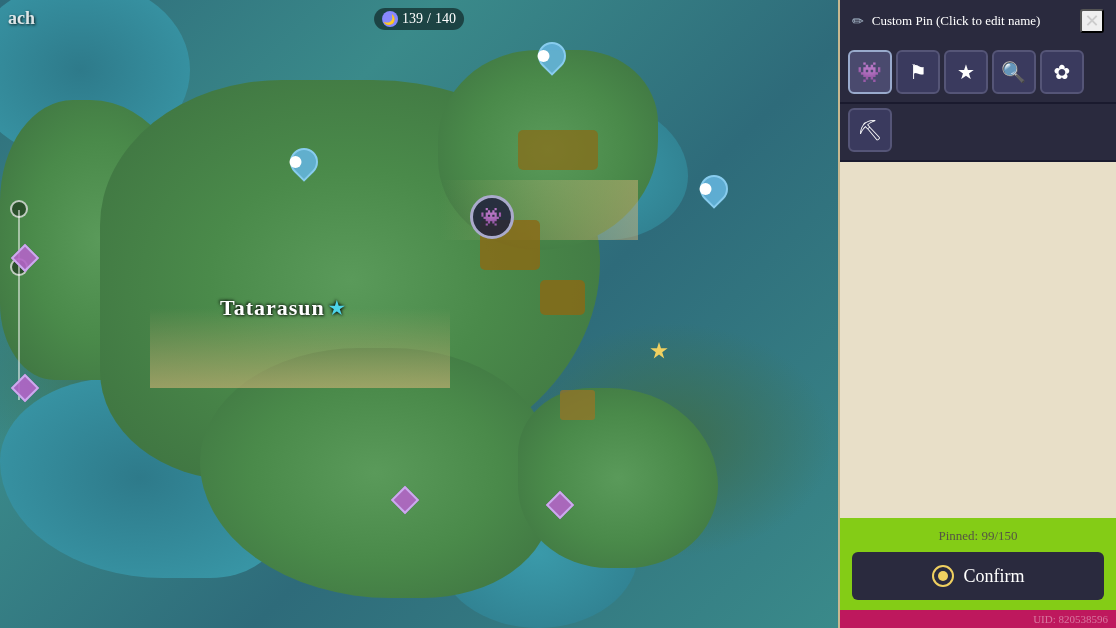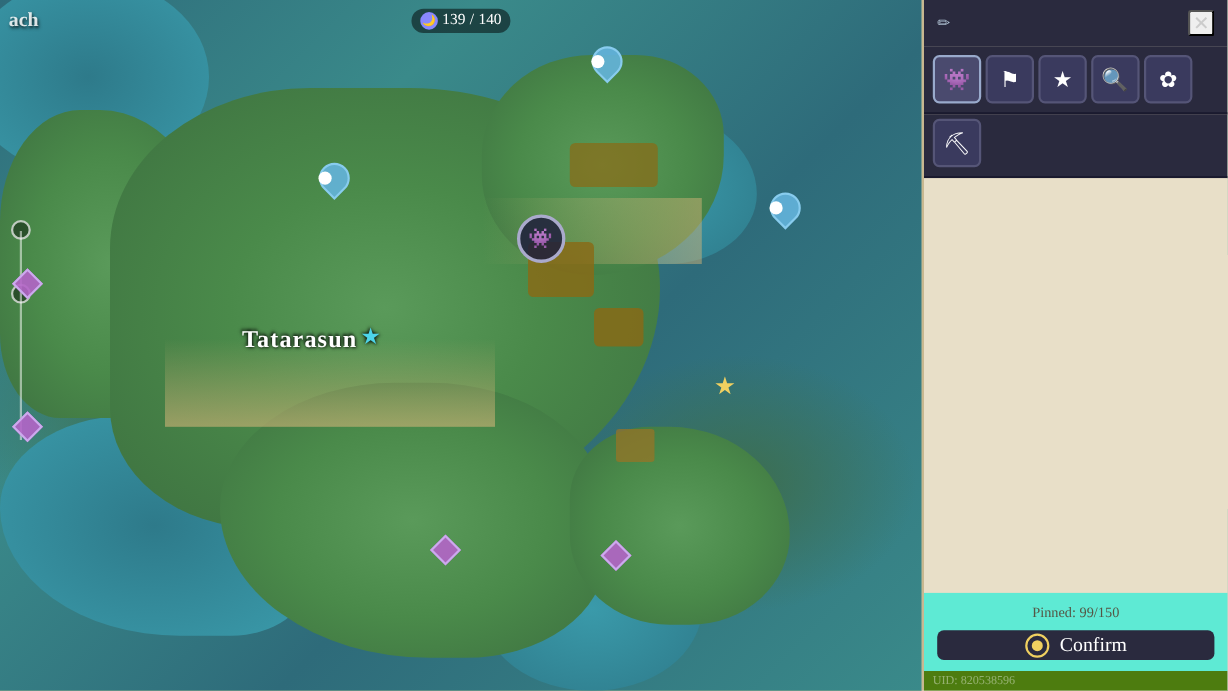--- a/index.html
+++ b/index.html
@@ -150,20 +150,21 @@
 
     
     .location-name {
       position: absolute;
       top: 295px; left: 220px;
       color: #ffffff;
       font-size: 22px;
       font-weight: bold;
       text-shadow: 1px 1px 3px rgba(0,0,0,0.8), -1px -1px 3px rgba(0,0,0,0.8);
       display: flex;
+      align-items: center;
       gap: 4px;
       letter-spacing: 1px;
     }
     .location-star {
       color: #4dd4e8;
       font-size: 18px;
     }
 
     
     .pin {
@@ -352,31 +353,31 @@
     
     .panel-body {
       flex: 1;
       background: #e8dfc8;
     }
 
     
     .panel-bottom {
       padding: 10px 12px;
       text-align: center;
-      background: #5eead4;
+      background: #84cc16;
     }
     .pinned-count {
       color: #555544;
       font-size: 13px;
       margin-bottom: 8px;
     }
 
     .confirm-btn {
       width: 100%;
-      height: 27px;
+      height: 48px;
       background: #2a2a3e;
       border: none;
       border-radius: 6px;
       color: #ffffff;
       font-size: 18px;
       cursor: pointer;
       display: flex;
       align-items: center;
       justify-content: center;
       gap: 10px;
@@ -391,24 +392,24 @@
       justify-content: center;
     }
     .confirm-circle-inner {
       width: 10px; height: 10px;
       background: #f0d060;
       border-radius: 50%;
     }
 
     
     .uid-bar {
-      background: #4d7c0f;
+      background: #be185d;
       color: rgba(255,255,255,0.4);
       font-size: 11px;
-      text-align: left;
+      text-align: right;
       padding: 3px 8px;
     }
 
     
     .area-label {
       position: absolute;
       top: 8px; left: 8px;
       color: rgba(255,255,255,0.85);
       font-size: 18px;
       font-weight: bold;
@@ -499,20 +500,21 @@
   <div class="pin" style="top:378px; left:15px;">
     <div class="pin-diamond"></div>
   </div>
 </div>
 
 <div id="panel">
 
   <div class="panel-header">
     <div class="panel-title-row">
       <span class="panel-edit-icon">✏</span>
+      <span class="panel-title-text">Custom Pin (Click to edit name)</span>
     </div>
     <button class="panel-close-btn">✕</button>
   </div>
 
   <div class="icon-grid">
     <div class="icon-btn active">
       <span>👾</span>
     </div>
     <div class="icon-btn">
       <span>⚑</span>

